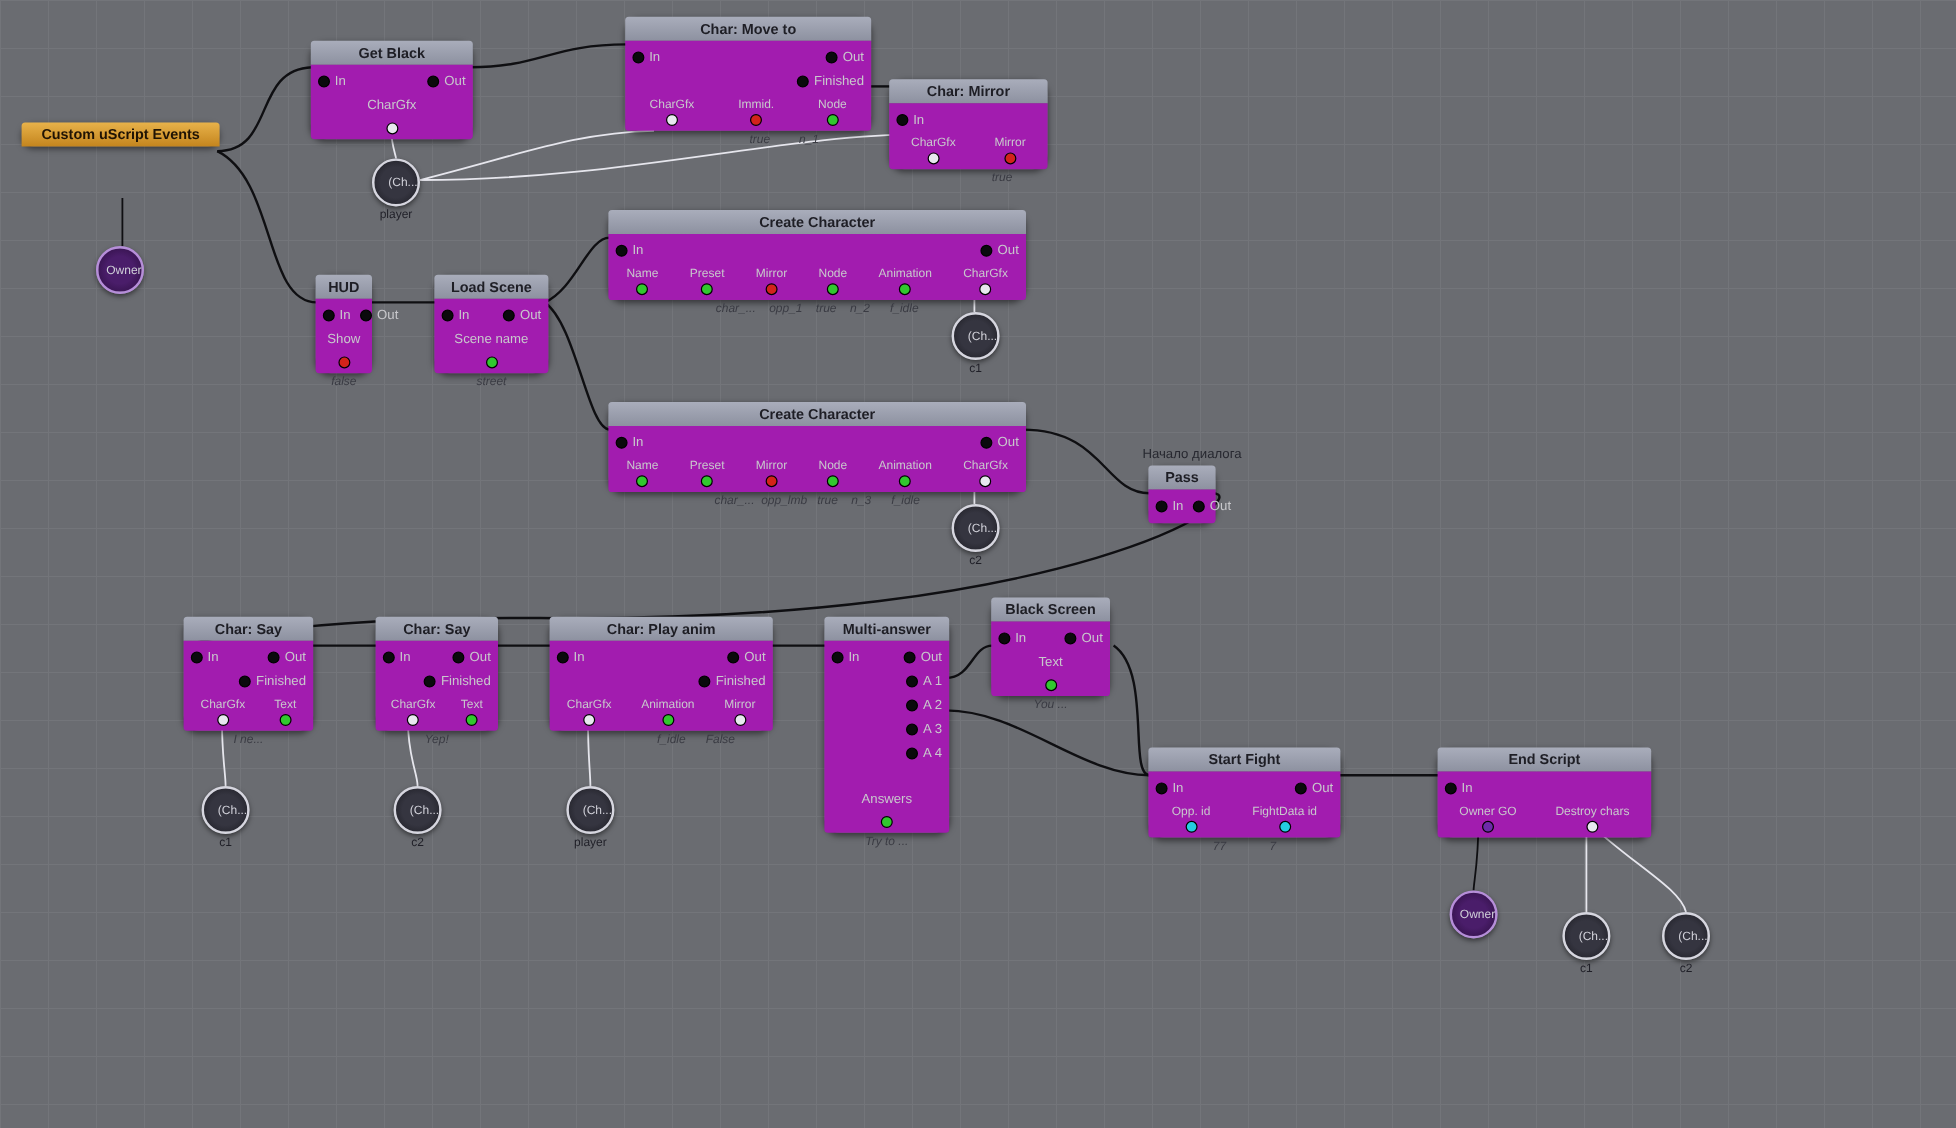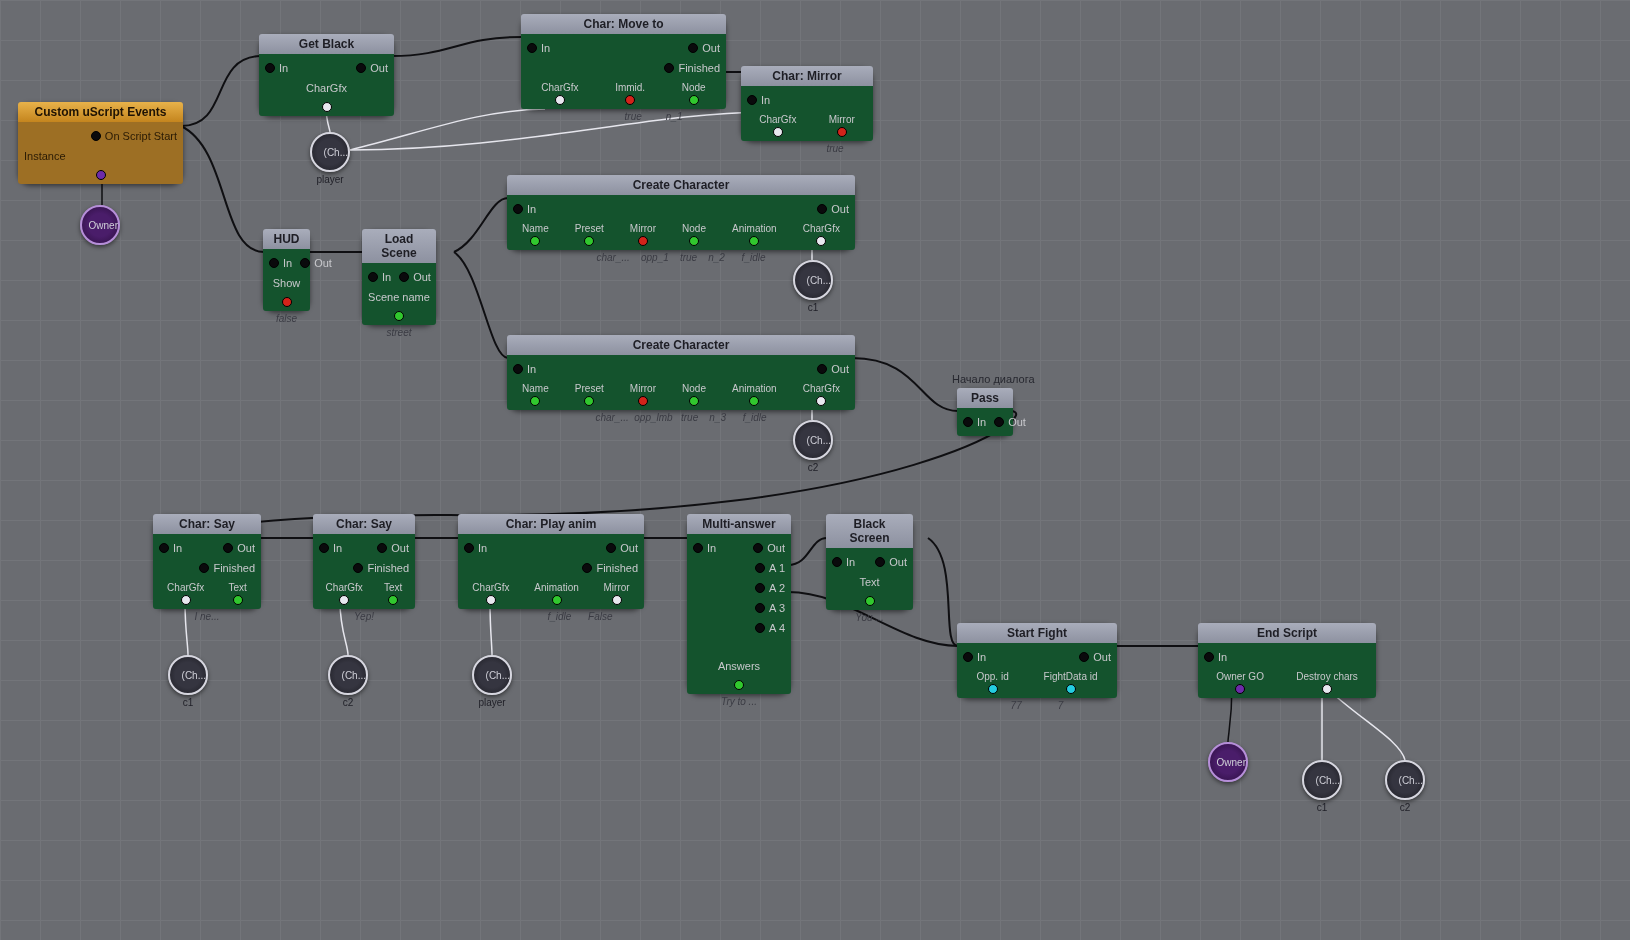--- a/index.html
+++ b/index.html
@@ -1,21 +1,21 @@
 <!DOCTYPE html>
 <html><head>
 <meta charset="utf-8">
 <style>
 *{box-sizing:border-box;margin:0;padding:0}
 body{width:1630px;height:940px;background:#6a6c71;font-family:sans-serif;font-size:11px;position:relative;overflow:hidden}
 
 .grid{position:absolute;inset:0;background-image:linear-gradient(#73757a 1px,transparent 1px),linear-gradient(90deg,#73757a 1px,transparent 1px);background-size:40px 40px}
 .node{position:absolute;border-radius:13px;box-shadow:0 2px 5px rgba(0,0,0,.5);color:#c8c8cc}
 .node .title{background:linear-gradient(#a9adbb,#8d91a0);color:#1e1e25;font-weight:bold;padding:3px 6px;border-radius:3px 3px 0 0;text-align:center;font-size:12px}
-.node .body{background:#14532d;border-radius:0 0 3px 3px;padding:4px 6px}
+.node .body{background:#a21caf;border-radius:0 0 3px 3px;padding:4px 6px}
 .node.event .title{background:linear-gradient(#e8b24a,#c4851e);color:#1f1304}
 .node.event .body{background:#9d6f24;color:#2a1b05}
 .row{display:flex;justify-content:space-between;align-items:center;gap:8px;height:20px}
 .row .l,.row .r{display:flex;align-items:center;gap:4px}
 .row .r{flex-direction:row-reverse}
 .sock{width:10px;height:10px;border-radius:50%;background:#0a0a0c;border:1px solid #000;flex-shrink:0}
 .sock.g{background:#31c82e}
 .sock.r{background:#d3231a}
 .sock.w{background:#e8e8ef}
 .sock.p{background:#6d2ba9}
@@ -90,39 +90,20 @@
   <path class="wire w thin" d="M490,602 C490,630 492,645 492,655"></path>
 
   <path class="wire thin" d="M1232,684 C1232,720 1228,735 1228,742"></path>
 
   <path class="wire w thin" d="M1322,684 C1322,720 1322,740 1322,760"></path>
   <path class="wire w thin" d="M1322,684 C1360,720 1400,740 1405,760"></path>
 </svg>
 
 <div class="node event" style="left:18px;top:102px;width:165px">
   <div class="title">Custom uScript Events</div>
-  <div class="body">
-    <div class="row">
-        <span class="l"></span>
-        <span class="r">
-          <span>On Script Start</span>
-          <span class="sock"></span>
-        </span>
-      </div>
-    <div class="row">
-        <span class="l">
-          <span>Instance</span>
-        </span>
-      </div>
-    <div class="params">
-        <div class="param">
-          <span class="sock p"></span>
-        </div>
-      </div>
-  </div>
 </div>
 <div class="blob owner" style="left:80px;top:205px">
     <span>Owner</span>
   </div>
 
 <div class="node" style="left:259px;top:34px;width:135px">
   <div class="title">Get Black</div>
   <div class="body">
     <div class="row">
         <span class="l">
@@ -167,21 +148,21 @@
       </div>
     <div class="params">
         <div class="param">
           <span class="sock r"></span>
         </div>
       </div>
   </div>
   <div class="under">false</div>
 </div>
 
-<div class="node" style="left:362px;top:229px;width:74px">
+<div class="node" style="left:362px;top:229px;width:95px">
   <div class="title">Load Scene</div>
   <div class="body">
     <div class="row">
         <span class="l">
           <span class="sock"></span>
           <span>In</span>
         </span>
         <span class="r">
           <span>Out</span>
           <span class="sock"></span>
@@ -535,21 +516,21 @@
       </div>
     <div class="params">
         <div class="param">
           <span class="sock g"></span>
         </div>
       </div>
   </div>
   <div class="under">Try to ...</div>
 </div>
 
-<div class="node" style="left:826px;top:514px;width:87px">
+<div class="node" style="left:826px;top:498px;width:99px">
   <div class="title">Black Screen</div>
   <div class="body">
     <div class="row">
         <span class="l">
           <span class="sock"></span>
           <span>In</span>
         </span>
         <span class="r">
           <span>Out</span>
           <span class="sock"></span>

